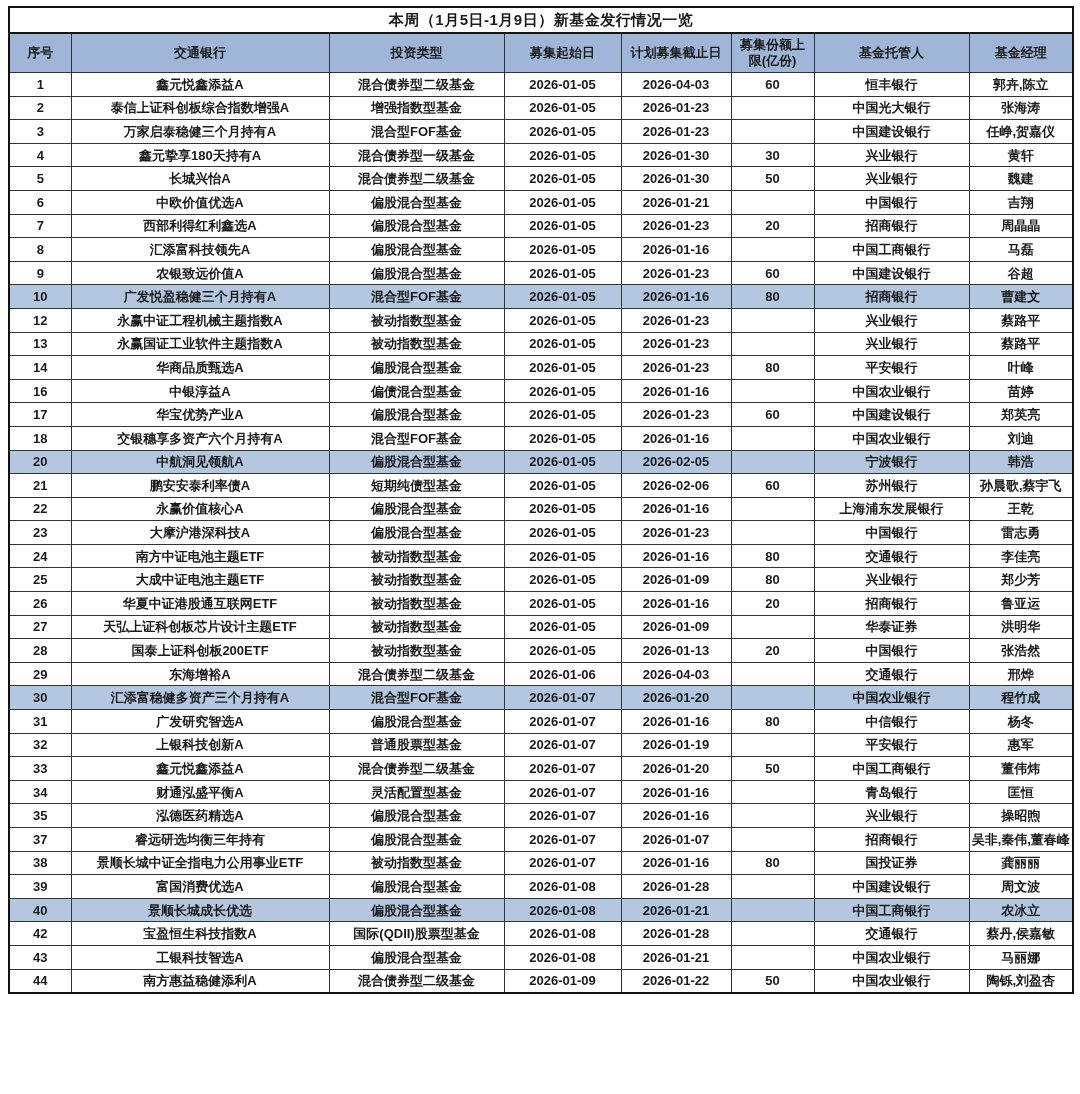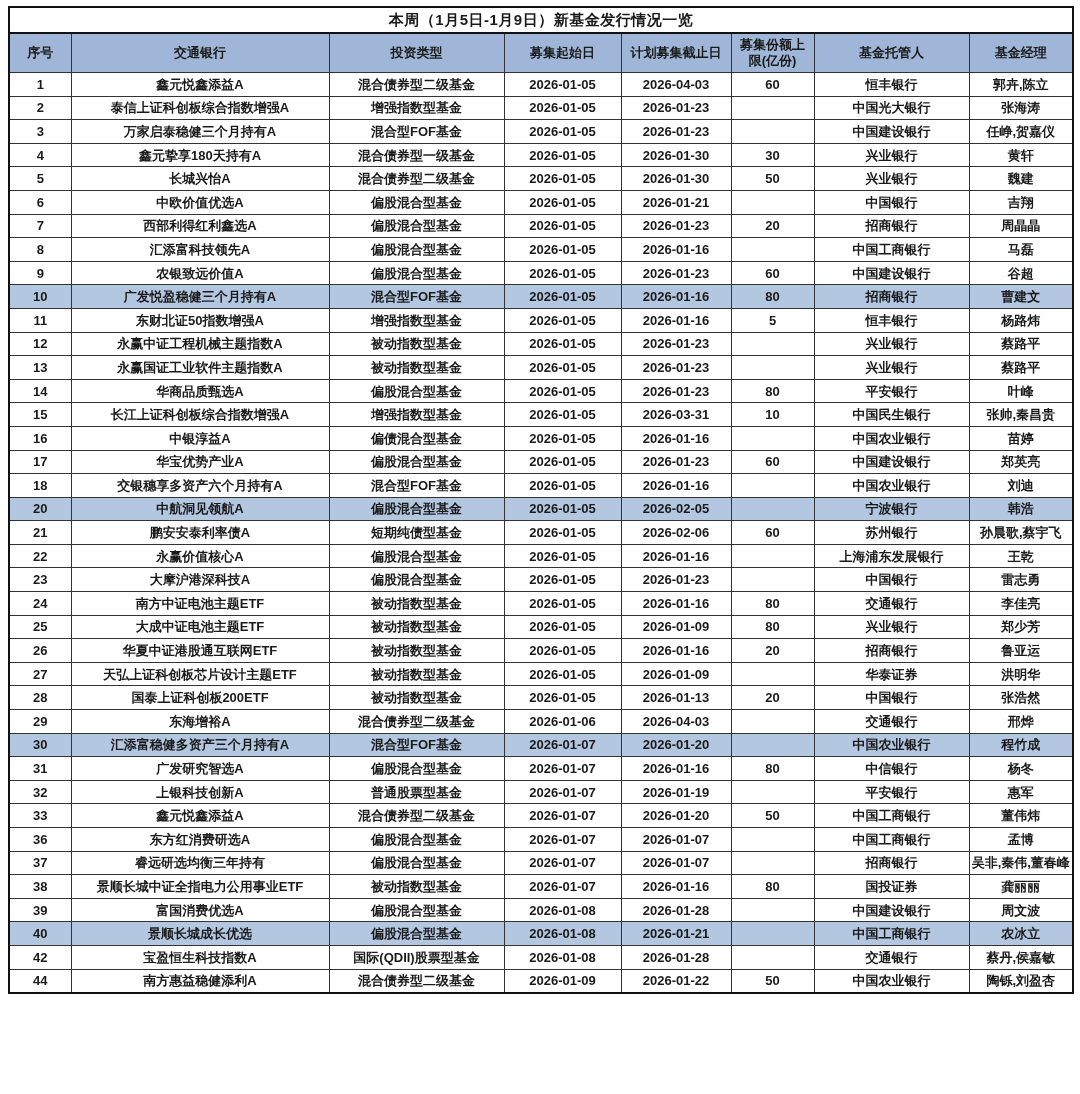--- a/index.html
+++ b/index.html
@@ -183,30 +183,20 @@
           <td>10</td>
           <td>广发悦盈稳健三个月持有A</td>
           <td>混合型FOF基金</td>
           <td>2026-01-05</td>
           <td>2026-01-16</td>
           <td>80</td>
           <td>招商银行</td>
           <td>曹建文</td>
         </tr>
         <tr>
-          <td>11</td>
-          <td>东财北证50指数增强A</td>
-          <td>增强指数型基金</td>
-          <td>2026-01-05</td>
-          <td>2026-01-16</td>
-          <td>5</td>
-          <td>恒丰银行</td>
-          <td>杨路炜</td>
-        </tr>
-        <tr>
           <td>12</td>
           <td>永赢中证工程机械主题指数A</td>
           <td>被动指数型基金</td>
           <td>2026-01-05</td>
           <td>2026-01-23</td>
           <td></td>
           <td>兴业银行</td>
           <td>蔡路平</td>
         </tr>
         <tr>
@@ -221,30 +211,20 @@
         </tr>
         <tr>
           <td>14</td>
           <td>华商品质甄选A</td>
           <td>偏股混合型基金</td>
           <td>2026-01-05</td>
           <td>2026-01-23</td>
           <td>80</td>
           <td>平安银行</td>
           <td>叶峰</td>
-        </tr>
-        <tr>
-          <td>15</td>
-          <td>长江上证科创板综合指数增强A</td>
-          <td>增强指数型基金</td>
-          <td>2026-01-05</td>
-          <td>2026-03-31</td>
-          <td>10</td>
-          <td>中国民生银行</td>
-          <td>张帅,秦昌贵</td>
         </tr>
         <tr>
           <td>16</td>
           <td>中银淳益A</td>
           <td>偏债混合型基金</td>
           <td>2026-01-05</td>
           <td>2026-01-16</td>
           <td></td>
           <td>中国农业银行</td>
           <td>苗婷</td>
@@ -403,28 +383,38 @@
           <td>33</td>
           <td>鑫元悦鑫添益A</td>
           <td>混合债券型二级基金</td>
           <td>2026-01-07</td>
           <td>2026-01-20</td>
           <td>50</td>
           <td>中国工商银行</td>
           <td>董伟炜</td>
         </tr>
         <tr>
-          <td>36</td>
-          <td>东方红消费研选A</td>
-          <td>偏股混合型基金</td>
-          <td>2026-01-07</td>
-          <td>2026-01-07</td>
-          <td></td>
-          <td>中国工商银行</td>
-          <td>孟博</td>
+          <td>34</td>
+          <td>财通泓盛平衡A</td>
+          <td>灵活配置型基金</td>
+          <td>2026-01-07</td>
+          <td>2026-01-16</td>
+          <td></td>
+          <td>青岛银行</td>
+          <td>匡恒</td>
+        </tr>
+        <tr>
+          <td>35</td>
+          <td>泓德医药精选A</td>
+          <td>偏股混合型基金</td>
+          <td>2026-01-07</td>
+          <td>2026-01-16</td>
+          <td></td>
+          <td>兴业银行</td>
+          <td>操昭煦</td>
         </tr>
         <tr>
           <td>37</td>
           <td>睿远研选均衡三年持有</td>
           <td>偏股混合型基金</td>
           <td>2026-01-07</td>
           <td>2026-01-07</td>
           <td></td>
           <td>招商银行</td>
           <td>吴非,秦伟,董春峰</td>
@@ -461,20 +451,30 @@
         </tr>
         <tr>
           <td>42</td>
           <td>宝盈恒生科技指数A</td>
           <td>国际(QDII)股票型基金</td>
           <td>2026-01-08</td>
           <td>2026-01-28</td>
           <td></td>
           <td>交通银行</td>
           <td>蔡丹,侯嘉敏</td>
+        </tr>
+        <tr>
+          <td>43</td>
+          <td>工银科技智选A</td>
+          <td>偏股混合型基金</td>
+          <td>2026-01-08</td>
+          <td>2026-01-21</td>
+          <td></td>
+          <td>中国农业银行</td>
+          <td>马丽娜</td>
         </tr>
         <tr>
           <td>44</td>
           <td>南方惠益稳健添利A</td>
           <td>混合债券型二级基金</td>
           <td>2026-01-09</td>
           <td>2026-01-22</td>
           <td>50</td>
           <td>中国农业银行</td>
           <td>陶铄,刘盈杏</td>

